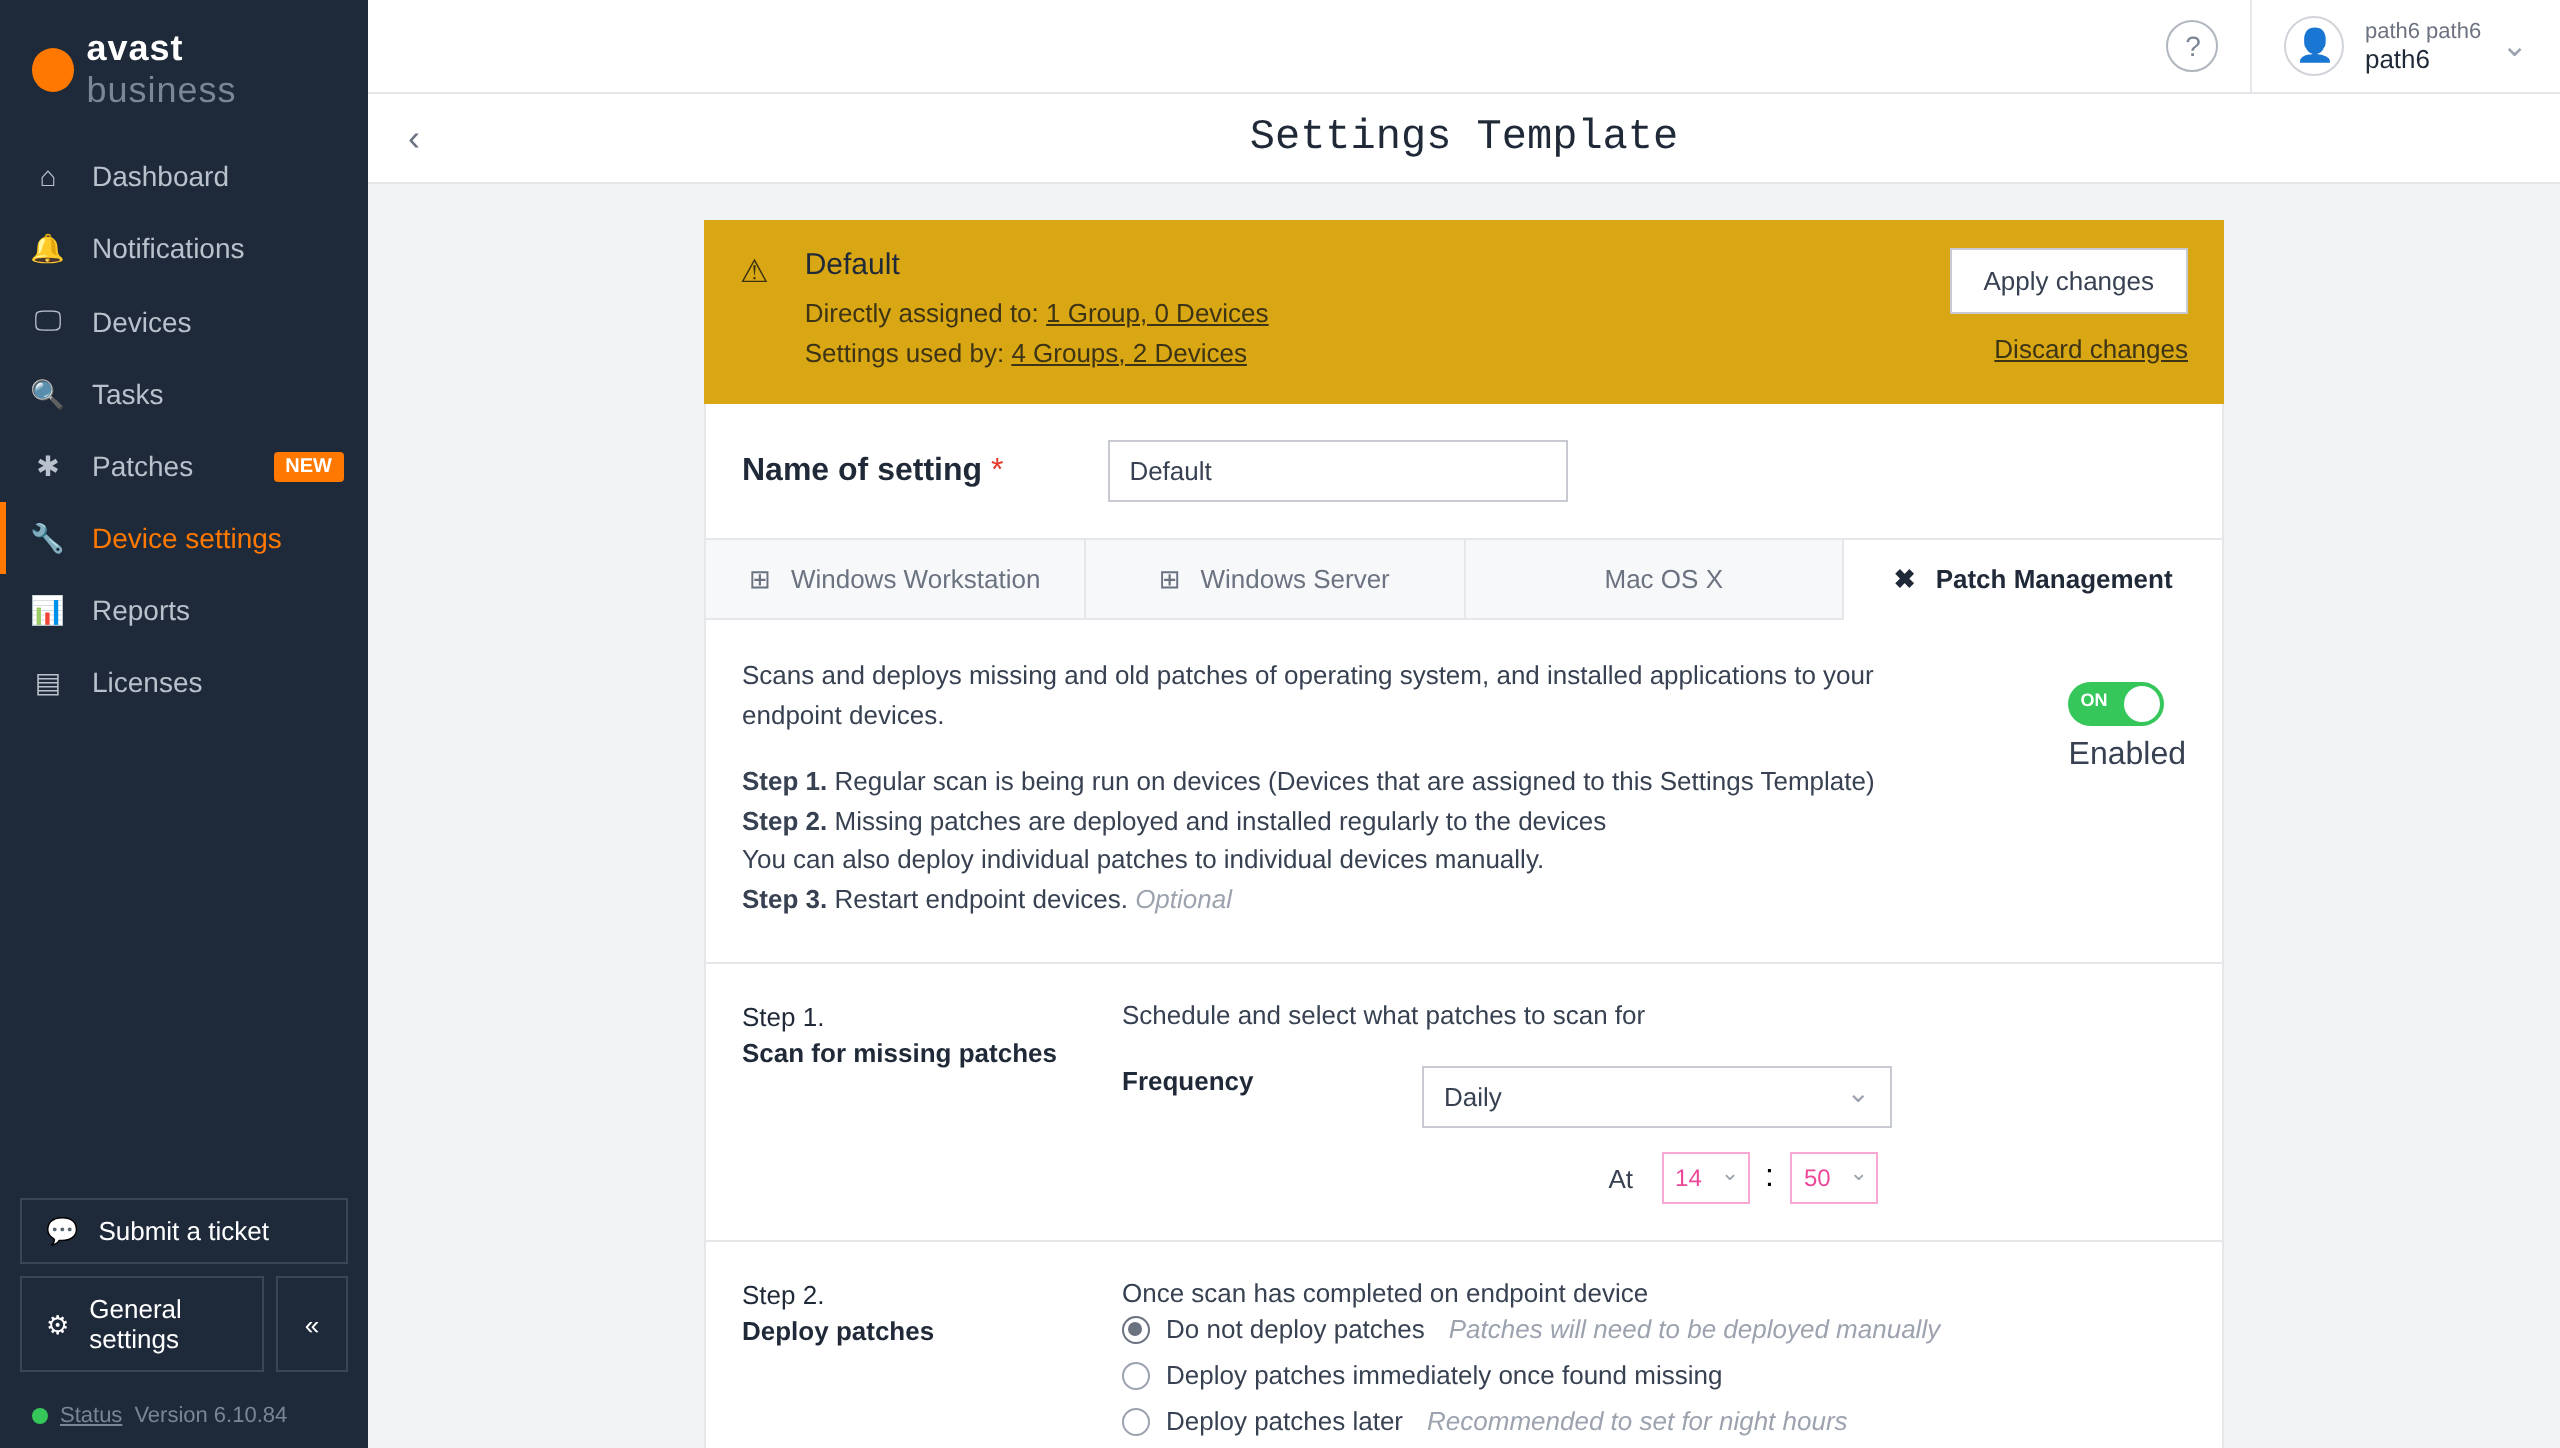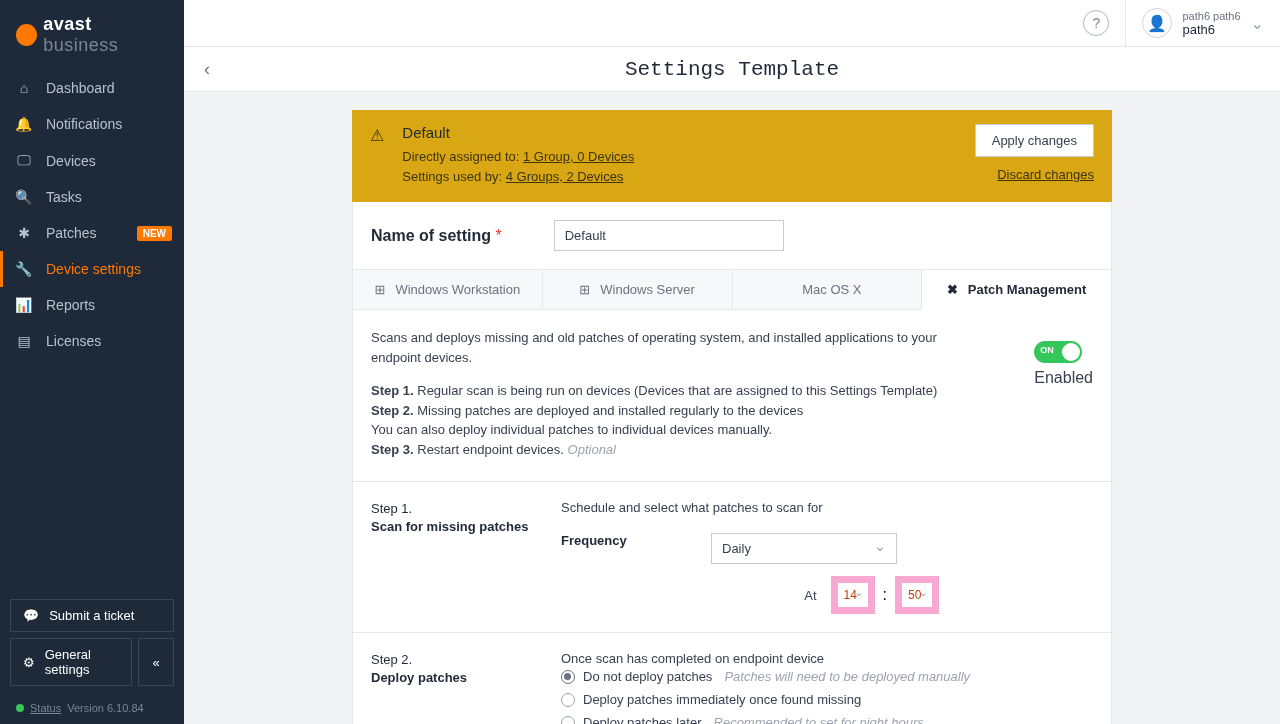--- a/index.html
+++ b/index.html
@@ -74,25 +74,25 @@
 .toggle-enabled { font-size: 16px; color: #374151; margin-top: 6px; }
 
 .section { padding: 18px; display: flex; gap: 30px; border-bottom: 1px solid #e5e7eb; }
 .section-left { width: 160px; flex-shrink: 0; }
 .section-left .step { font-size: 13px; color: #1f2937; line-height: 1.4; }
 .section-left .step strong { font-weight: 600; }
 .section-right { flex: 1; }
 .section-sub { font-size: 13px; color: #374151; margin-bottom: 18px; }
 .field-row { display: flex; align-items: flex-start; gap: 30px; margin-bottom: 14px; }
 .field-label { width: 120px; font-size: 13px; font-weight: 600; color: #1f2937; }
-.select-box { width: 186px; padding: 7px 10px; border: 1px solid #c7cad0; font-size: 13px; color: #374151; background: #fff; position: relative; cursor: pointer; }
+.select-box { width: 235px; padding: 7px 10px; border: 1px solid #c7cad0; font-size: 13px; color: #374151; background: #fff; position: relative; cursor: pointer; }
 .select-box::after { content: "⌄"; position: absolute; right: 10px; top: 4px; color: #9ca3af; font-size: 14px; }
 .time-row { display: flex; gap: 8px; align-items: center; justify-content: flex-end; padding-right: 2px; margin-top: -2px; }
 .time-row .at-lbl { font-size: 13px; color: #374151; margin-right: 6px; }
-.time-sel { width: 44px; padding: 5px 6px; border: 7px solid #f9a8d4; font-size: 12px; color: #c2410c; background: #fff; position: relative; cursor: pointer; }
+.time-sel { width: 44px; padding: 5px 6px; border: 1px solid #f9a8d4; font-size: 12px; color: #ec4899; background: #fff; position: relative; cursor: pointer; }
 .time-sel::after { content: "⌄"; position: absolute; right: 4px; top: 3px; color: #9ca3af; font-size: 11px; }
 .radio-row { display: flex; align-items: center; gap: 8px; margin-bottom: 8px; font-size: 13px; color: #374151; }
 .radio { width: 14px; height: 14px; border: 1.5px solid #9ca3af; border-radius: 50%; display: inline-block; position: relative; cursor: pointer; flex-shrink: 0; }
 .radio.checked { border-color: #6b7280; }
 .radio.checked::after { content: ""; position: absolute; top: 2px; left: 2px; width: 7px; height: 7px; background: #6b7280; border-radius: 50%; }
 .radio-hint { color: #9ca3af; font-style: italic; margin-left: 4px; }
 </style>
 </head>
 <body>
 

